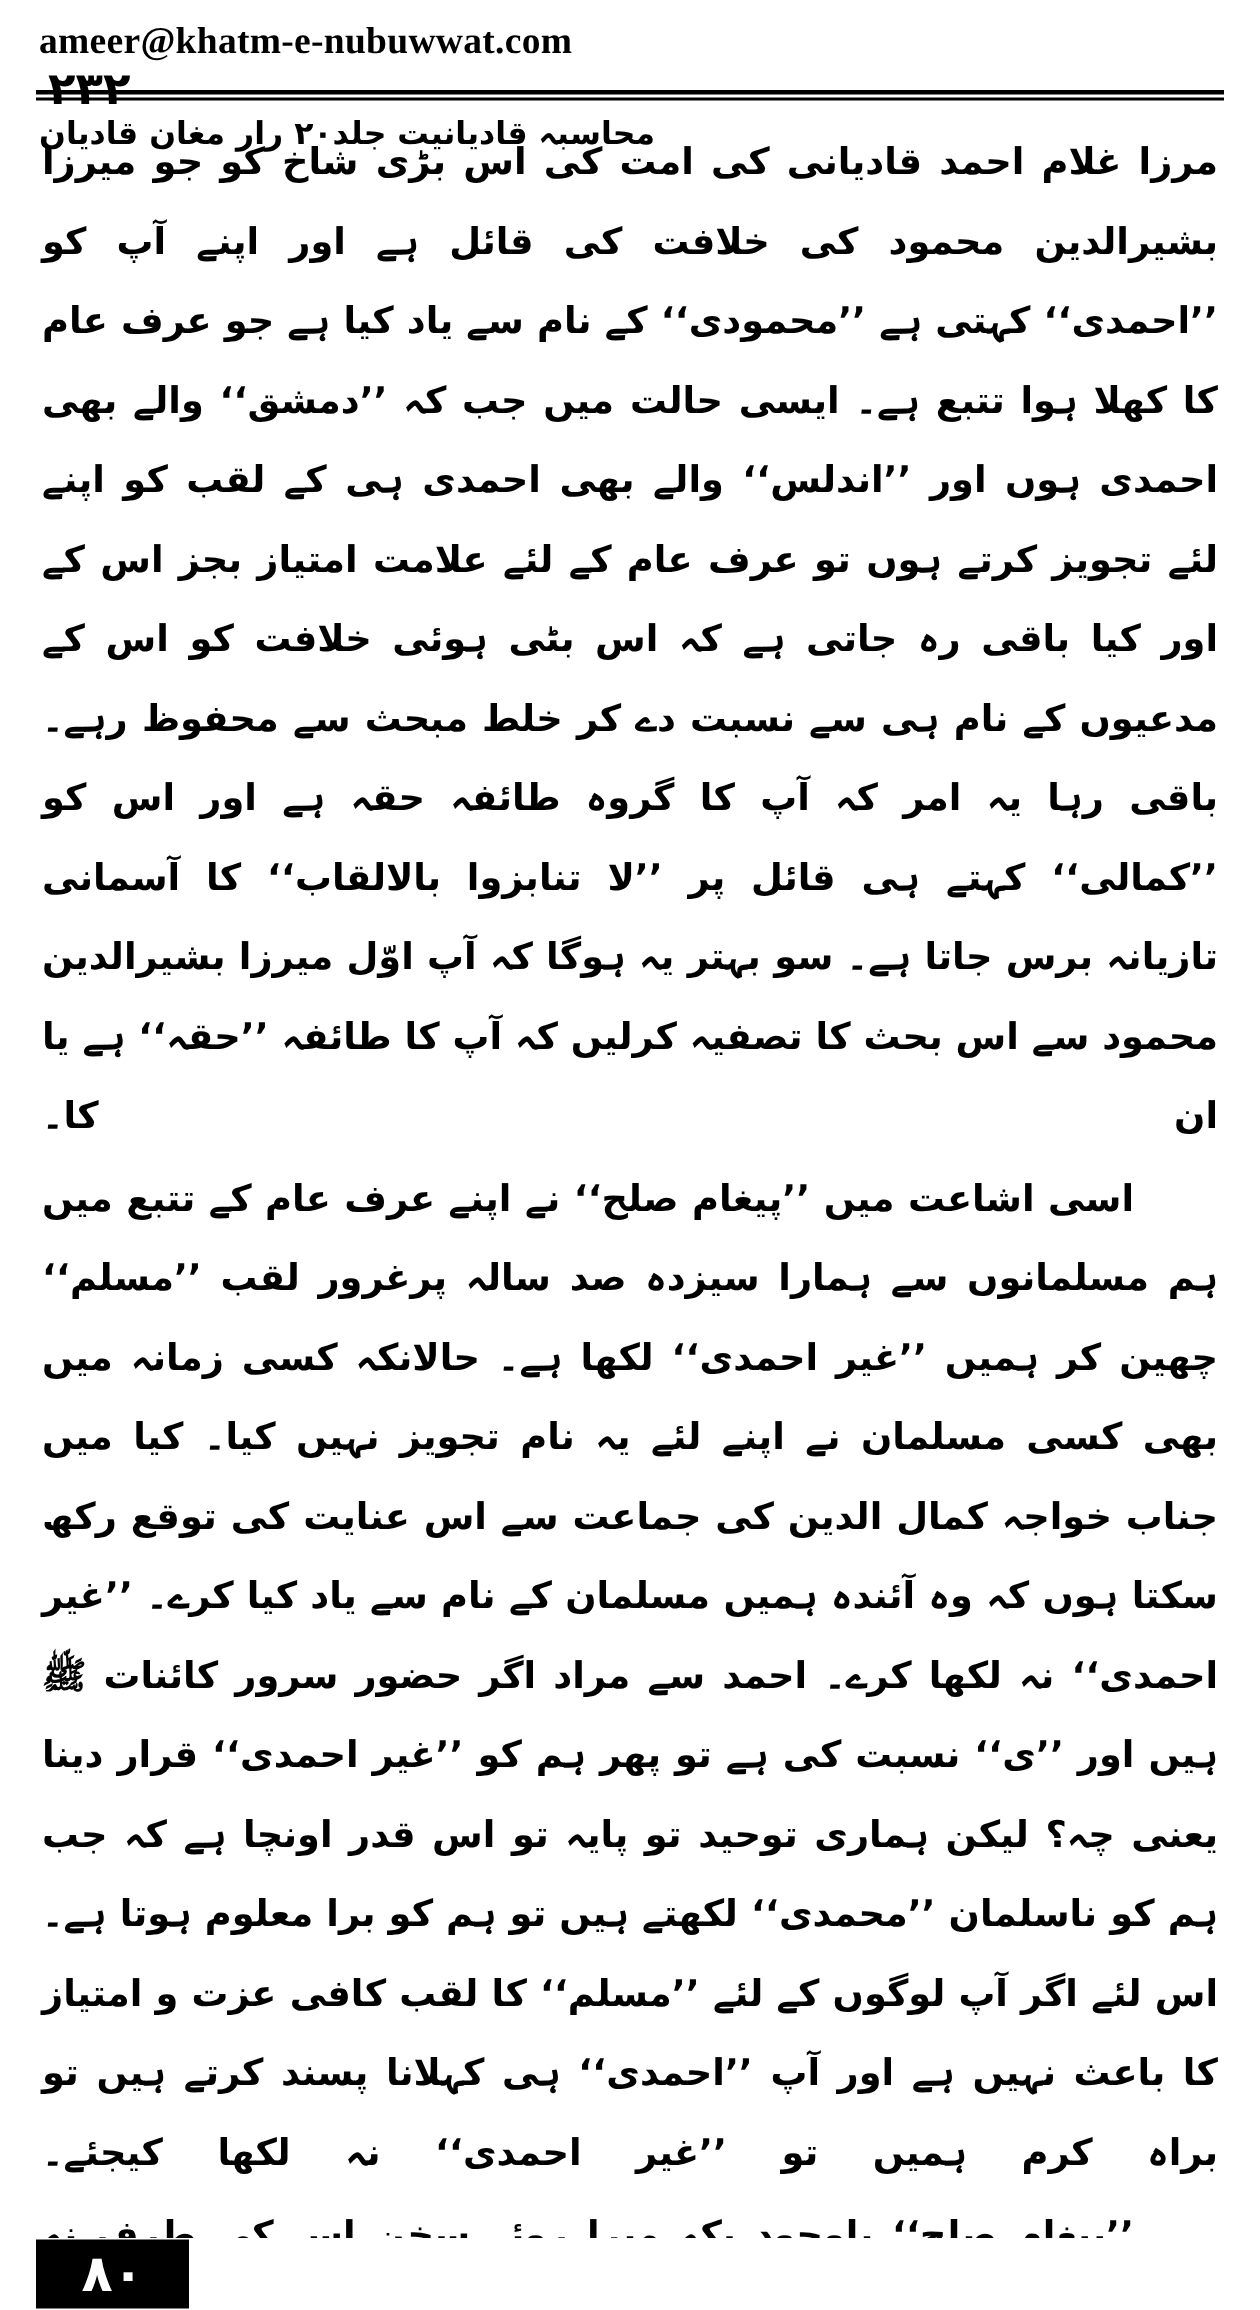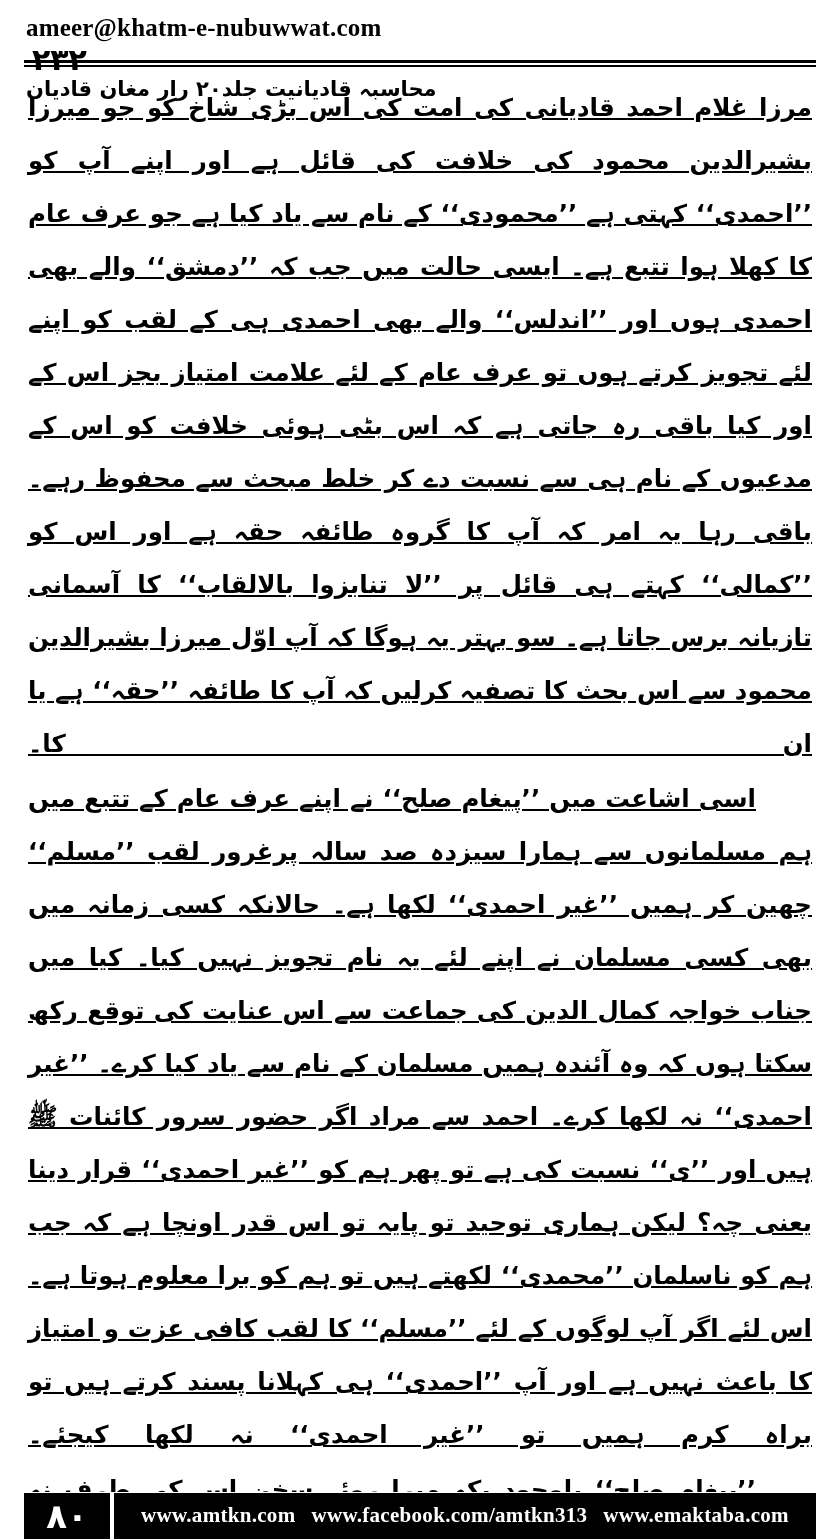--- a/index.html
+++ b/index.html
@@ -69,21 +69,20 @@
   
   .content {
     direction: rtl;
     text-align: justify;
     text-align-last: justify;
     flex: 1 1 auto;
     padding: 14px 6px 0 6px;
     font-size: 24.5px;
     line-height: 53px;
     overflow: hidden;
-    text-decoration: underline;
   }
   .para {
     margin: 0 0 2px 0;
     direction: rtl;
     text-align: justify;
     text-align-last: justify;
     font-weight: 600;
   }
   .para.indent {
     text-indent: 56px;
@@ -94,21 +93,21 @@
     display: flex;
     align-items: center;
     margin: 0 2px 0 2px;
   }
   .footer-page {
     background: #000;
     color: #fff;
     font-family: "DejaVu Sans", sans-serif;
     font-size: 34px;
     font-weight: 700;
-    width: 86px;
+    width: 102px;
     height: 46px;
     display: flex;
     align-items: center;
     justify-content: center;
     direction: rtl;
     flex: 0 0 auto;
   }
   .footer-links {
     background: #000;
     color: #fff;
@@ -140,20 +139,15 @@
   <hr class="rule thin">
 
   <div class="content">
     <p class="para">مرزا غلام احمد قادیانی کی امت کی اس بڑی شاخ کو جو میرزا بشیرالدین محمود کی خلافت کی قائل ہے اور اپنے آپ کو ’’احمدی‘‘ کہتی ہے ’’محمودی‘‘ کے نام سے یاد کیا ہے جو عرف عام کا کھلا ہوا تتبع ہے۔ ایسی حالت میں جب کہ ’’دمشق‘‘ والے بھی احمدی ہوں اور ’’اندلس‘‘ والے بھی احمدی ہی کے لقب کو اپنے لئے تجویز کرتے ہوں تو عرف عام کے لئے علامت امتیاز بجز اس کے اور کیا باقی رہ جاتی ہے کہ اس بٹی ہوئی خلافت کو اس کے مدعیوں کے نام ہی سے نسبت دے کر خلط مبحث سے محفوظ رہے۔ باقی رہا یہ امر کہ آپ کا گروہ طائفہ حقہ ہے اور اس کو ’’کمالی‘‘ کہتے ہی قائل پر ’’لا تنابزوا بالالقاب‘‘ کا آسمانی تازیانہ برس جاتا ہے۔ سو بہتر یہ ہوگا کہ آپ اوّل میرزا بشیرالدین محمود سے اس بحث کا تصفیہ کرلیں کہ آپ کا طائفہ ’’حقہ‘‘ ہے یا ان کا۔</p>
     <p class="para indent">اسی اشاعت میں ’’پیغام صلح‘‘ نے اپنے عرف عام کے تتبع میں ہم مسلمانوں سے ہمارا سیزدہ صد سالہ پرغرور لقب ’’مسلم‘‘ چھین کر ہمیں ’’غیر احمدی‘‘ لکھا ہے۔ حالانکہ کسی زمانہ میں بھی کسی مسلمان نے اپنے لئے یہ نام تجویز نہیں کیا۔ کیا میں جناب خواجہ کمال الدین کی جماعت سے اس عنایت کی توقع رکھ سکتا ہوں کہ وہ آئندہ ہمیں مسلمان کے نام سے یاد کیا کرے۔ ’’غیر احمدی‘‘ نہ لکھا کرے۔ احمد سے مراد اگر حضور سرور کائنات ﷺ ہیں اور ’’ی‘‘ نسبت کی ہے تو پھر ہم کو ’’غیر احمدی‘‘ قرار دینا یعنی چہ؟ لیکن ہماری توحید تو پایہ تو اس قدر اونچا ہے کہ جب ہم کو ناسلمان ’’محمدی‘‘ لکھتے ہیں تو ہم کو برا معلوم ہوتا ہے۔ اس لئے اگر آپ لوگوں کے لئے ’’مسلم‘‘ کا لقب کافی عزت و امتیاز کا باعث نہیں ہے اور آپ ’’احمدی‘‘ ہی کہلانا پسند کرتے ہیں تو براہ کرم ہمیں تو ’’غیر احمدی‘‘ نہ لکھا کیجئے۔</p>
     <p class="para indent">’’پیغام صلح‘‘ باوجود یکہ میرا روئے سخن اس کی طرف نہ تھا مجھ پر ’’سبزۂ خودرو‘‘ کی چھینٹی اڑاتے ہوئے چیں بہ جبیں ہے کہ کیوں میں نے عامی و جاہل ہو کر دو ایک آیات کی تفسیر کی جرأت کی۔ اس گرہ کی کشائش کے لئے تو ’’طائفہ ھۃ‘‘ ہی کے نکتہ انداز و ناخن مخصوص ہو چکے ہیں۔ لفظ ’’کمالی‘‘ کے استعمال پر ’’لا تنابزوا بالالقاب‘‘ کی آسمانی ڈانٹ بتا کر معاصر ممدوح نے نہی عن المنکر کی خدمت میرے حق میں انجام دینا بھی اس قدرت کا کرشمۂ</p>
   </div>
 
   <div class="footer">
     <div class="footer-page">۸۰</div>
-    <div class="footer-links">
-      <span>www.amtkn.com</span>
-      <span>www.facebook.com/amtkn313</span>
-      <span>www.emaktaba.com</span>
-    </div>
   </div>
 
 </div>
 
 </body></html>

